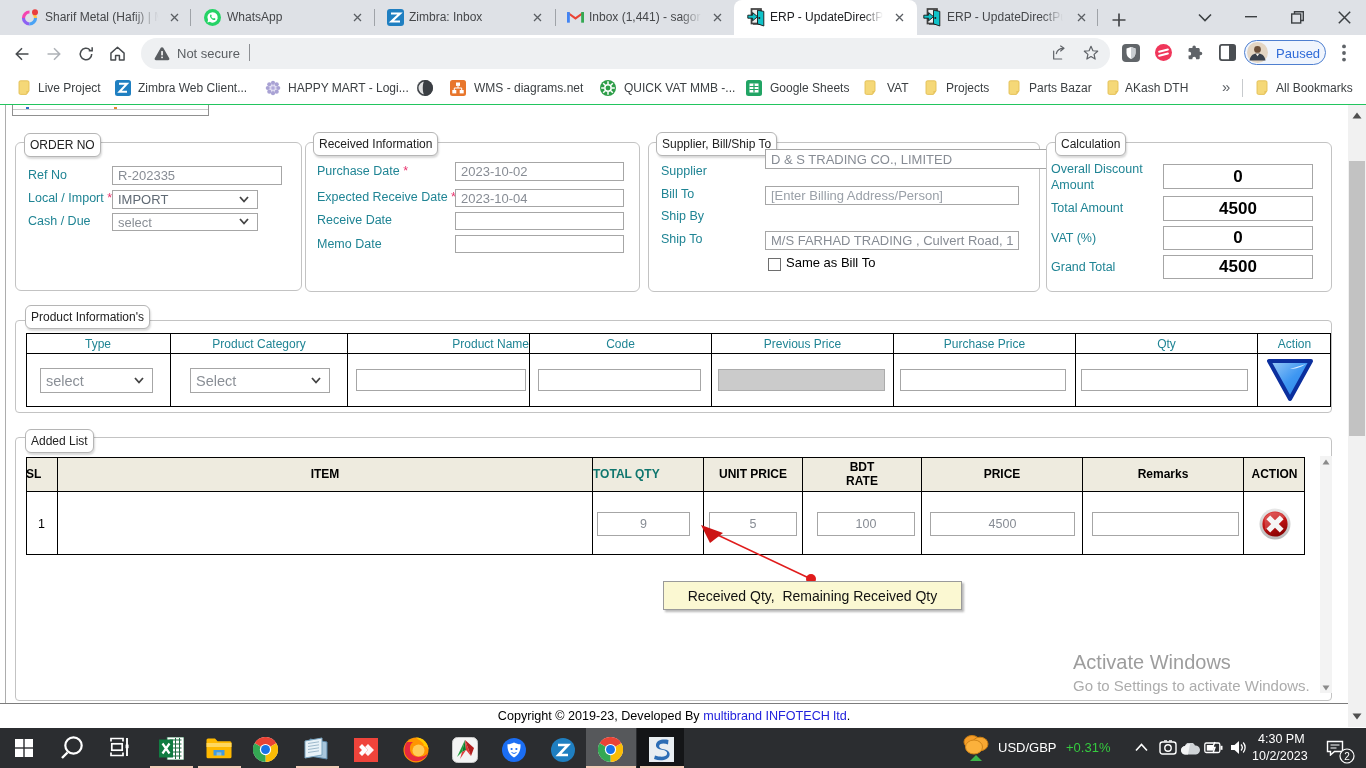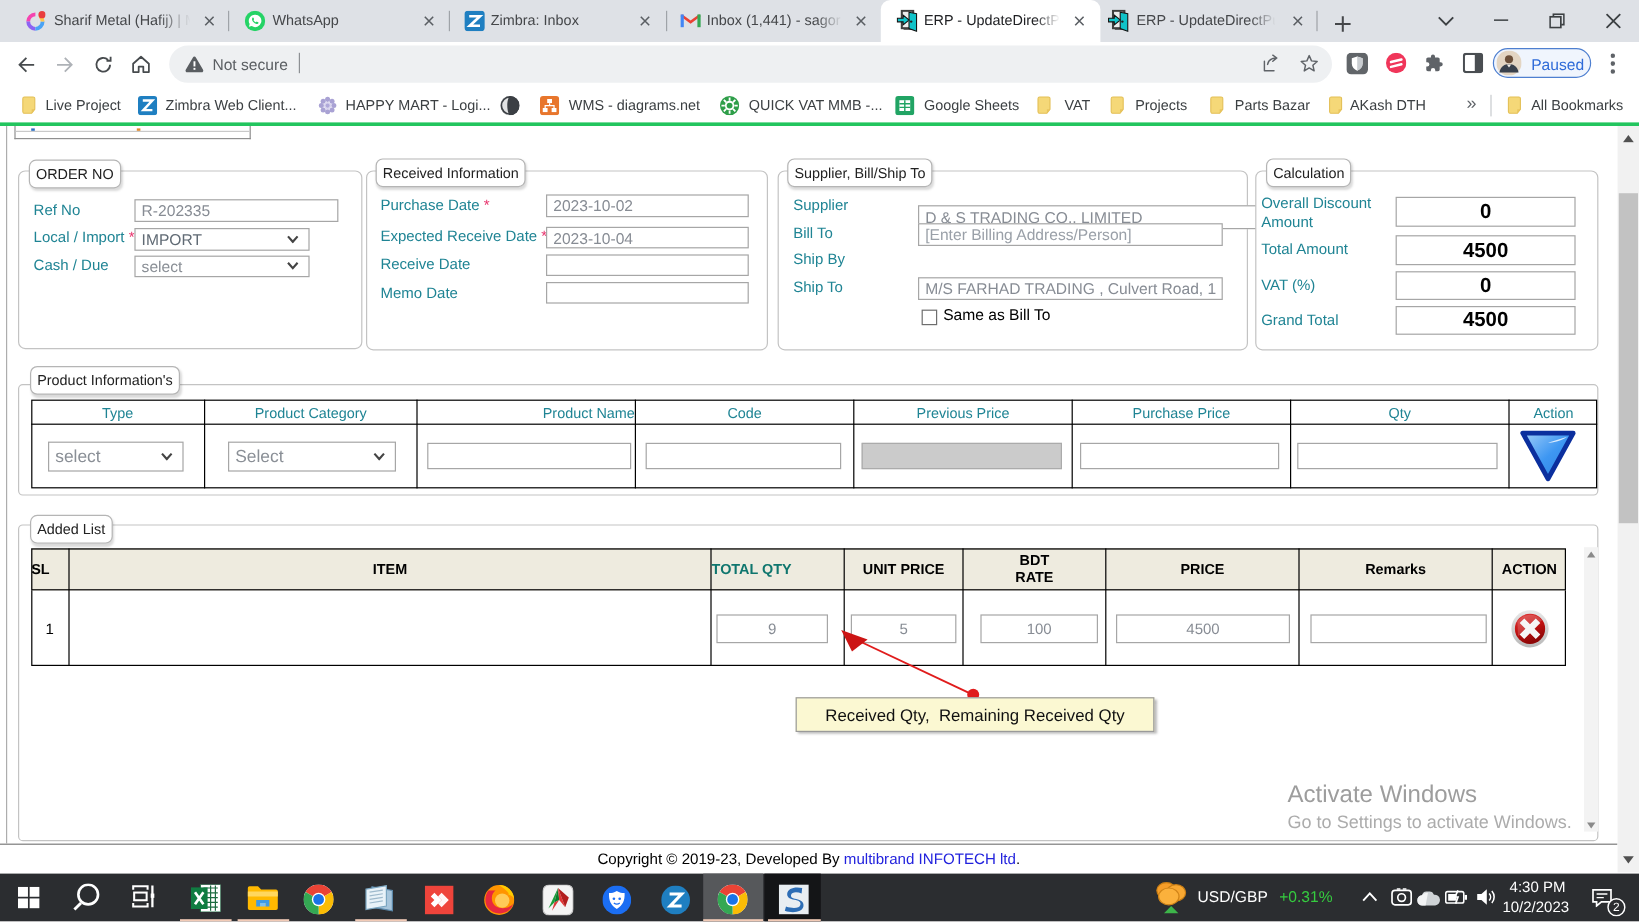--- a/index.html
+++ b/index.html
@@ -15,21 +15,21 @@
 .tabx svg { display:block; }
 #activetab { position:absolute; left:734px; top:0px; width:183px; height:35px; background:#fff; border-radius:8px 8px 0 0; }
 
 
 #toolbar { position:absolute; left:0; top:35px; width:1366px; height:36px; background:#fff; }
 #omnibox { position:absolute; left:141px; top:3px; width:969px; height:31px; background:#eef0f2; border-radius:15.5px; }
 #omnitext { position:absolute; left:36px; top:8px; font-size:13px; color:#5a5e62; white-space:nowrap; }
 #urltext { position:absolute; left:119px; top:7.5px; font-size:13.5px; color:#27292c; white-space:nowrap; letter-spacing:0.05px; }
 
 
-#bookmarks { position:absolute; left:0; top:71px; width:1366px; height:34px; background:#fff; border-bottom:3px solid #22c55e; }
+#bookmarks { position:absolute; left:0; top:71px; width:1366px; height:34px; background:#fff; border-bottom:1px solid #22c55e; }
 .bm { position:absolute; top:10px; height:16px; font-size:12px; color:#3c4043; white-space:nowrap; }
 .bmfolder { position:absolute; width:16px; height:16px; }
 
 
 #page { position:absolute; left:0; top:105px; width:1348px; height:623px; background:#fff; overflow:hidden; }
 .fs { position:absolute; border:1px solid #c3c3c3; border-radius:6px; background:#fff; }
 .legend { position:absolute; background:#fff; border:1px solid #b5b5b5; border-radius:6px; font-size:12px; color:#222; padding:4px 5px; box-shadow:1px 2px 2px rgba(0,0,0,0.15); white-space:nowrap; }
 .lbl { position:absolute; color:#1f8494; font-size:12.5px; white-space:nowrap; }
 .req { color:#e8336d; }
 .inp { position:absolute; border:1px solid #a6a6a6; background:#fff; font-size:13px; color:#878c94; padding:0 5px; display:flex; align-items:center; white-space:nowrap; overflow:hidden; }
@@ -341,21 +341,21 @@
     <div class="lbl" style="left:317px;top:85px">Expected Receive Date <span class="req">*</span></div>
     <div class="inp" style="left:455px;top:84px;width:169px;height:18px">2023-10-04</div>
     <div class="lbl" style="left:317px;top:108px">Receive Date</div>
     <div class="inp" style="left:455px;top:107px;width:169px;height:18px"></div>
     <div class="lbl" style="left:317px;top:132px">Memo Date</div>
     <div class="inp" style="left:455px;top:130px;width:169px;height:18px"></div>
 
     <div class="fs" style="left:648px;top:37px;width:392px;height:150px"></div>
     <div class="legend" style="left:656px;top:27px">Supplier, Bill/Ship To</div>
     <div class="lbl" style="left:661px;top:59px">Supplier</div>
-    <div class="inp" style="left:765px;top:66px;width:292px;height:20px">D &amp; S TRADING CO., LIMITED</div>
+    <div class="inp" style="left:765px;top:44px;width:292px;height:20px">D &amp; S TRADING CO., LIMITED</div>
     <div class="lbl" style="left:661px;top:82px">Bill To</div>
     <div class="inp" style="left:765px;top:81px;width:254px;height:19px;color:#9aa0a8">[Enter Billing Address/Person]</div>
     <div class="lbl" style="left:661px;top:104px">Ship By</div>
     <div class="lbl" style="left:661px;top:127px">Ship To</div>
     <div class="inp" style="left:765px;top:126px;width:254px;height:19px">M/S FARHAD TRADING , Culvert Road, 1</div>
     <div class="abs" style="left:768px;top:153px;width:13px;height:13px;border:1px solid #6e6e6e;background:#fff"></div>
     <div class="abs" style="left:786px;top:150px;font-size:13px;color:#000">Same as Bill To</div>
 
     <div class="fs" style="left:1046px;top:37px;width:286px;height:150px"></div>
     <div class="legend" style="left:1055px;top:27px">Calculation</div>

